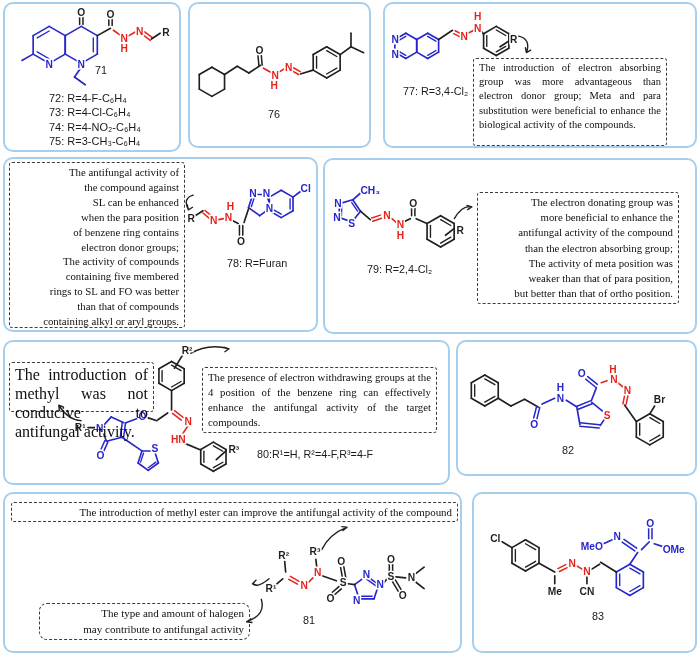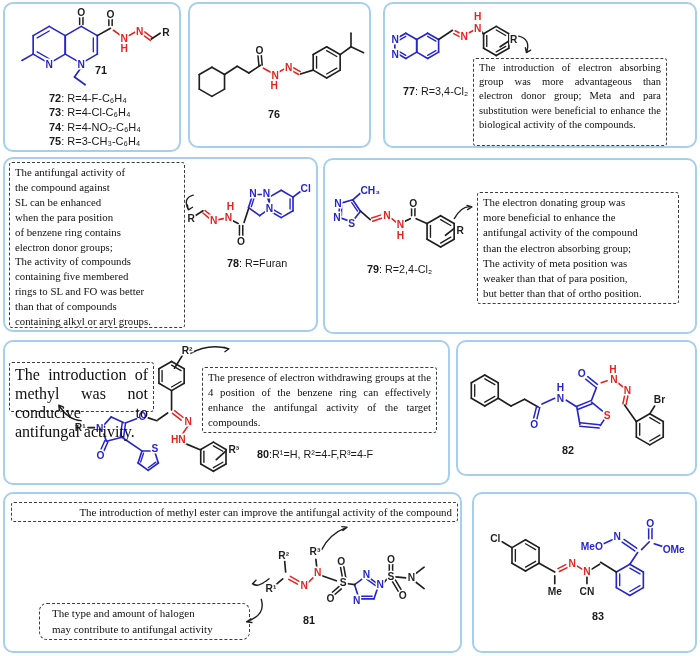--- a/index.html
+++ b/index.html
@@ -1,27 +1,27 @@
 <!DOCTYPE html>
 <html><head>
 <meta charset="utf-8">
 <style>
   html,body{margin:0;padding:0;background:#fff;}
   #figure{position:relative;width:700px;height:656px;background:#ffffff;overflow:hidden;
           font-family:"Liberation Sans",sans-serif;}
   .panel{position:absolute;background:#fff;border:2px solid #a5cfee;border-radius:10px;box-sizing:border-box;}
   .panel svg{position:absolute;left:0;top:0;width:100%;height:100%;overflow:visible;}
   .caption{position:absolute;font-size:10.8px;color:#1a1a1a;white-space:nowrap;z-index:3;}
-  .caption .num{font-weight:bold;}
+  .caption .num{font-weight:normal;}
   .note{position:absolute;border:1.4px dashed #3c3c3c;border-radius:3px;padding:2px 5px;
-        font-family:"Liberation Serif",serif;color:#101010;box-sizing:border-box;z-index:2;background:transparent;}
+        font-family:"Liberation Serif",serif;color:#101010;box-sizing:border-box;z-index:2;background:transparent;text-align:right;}
   .justify{text-align:justify;}
   .pre{white-space:pre-line;}
   .rows{position:absolute;left:44px;top:87px;font-size:11px;line-height:14.4px;color:#1a1a1a;z-index:3;}
-  .rows .num{font-weight:bold;}
+  .rows .num{font-weight:normal;}
 </style>
 </head>
 <body>
 
 <div id="figure">
 
   <div class="panel" style="left:3px;top:2px;width:178px;height:150px">
     <svg viewBox="0 0 178 150">
         <line x1="45" y1="23" x2="61.45448267190433" y2="32.5" stroke="#2626cc" stroke-width="1.7" stroke-linecap="round"></line>
         <line x1="61.45448267190433" y1="32.5" x2="61.45448267190434" y2="51.5" stroke="#2626cc" stroke-width="1.7" stroke-linecap="round"></line>

